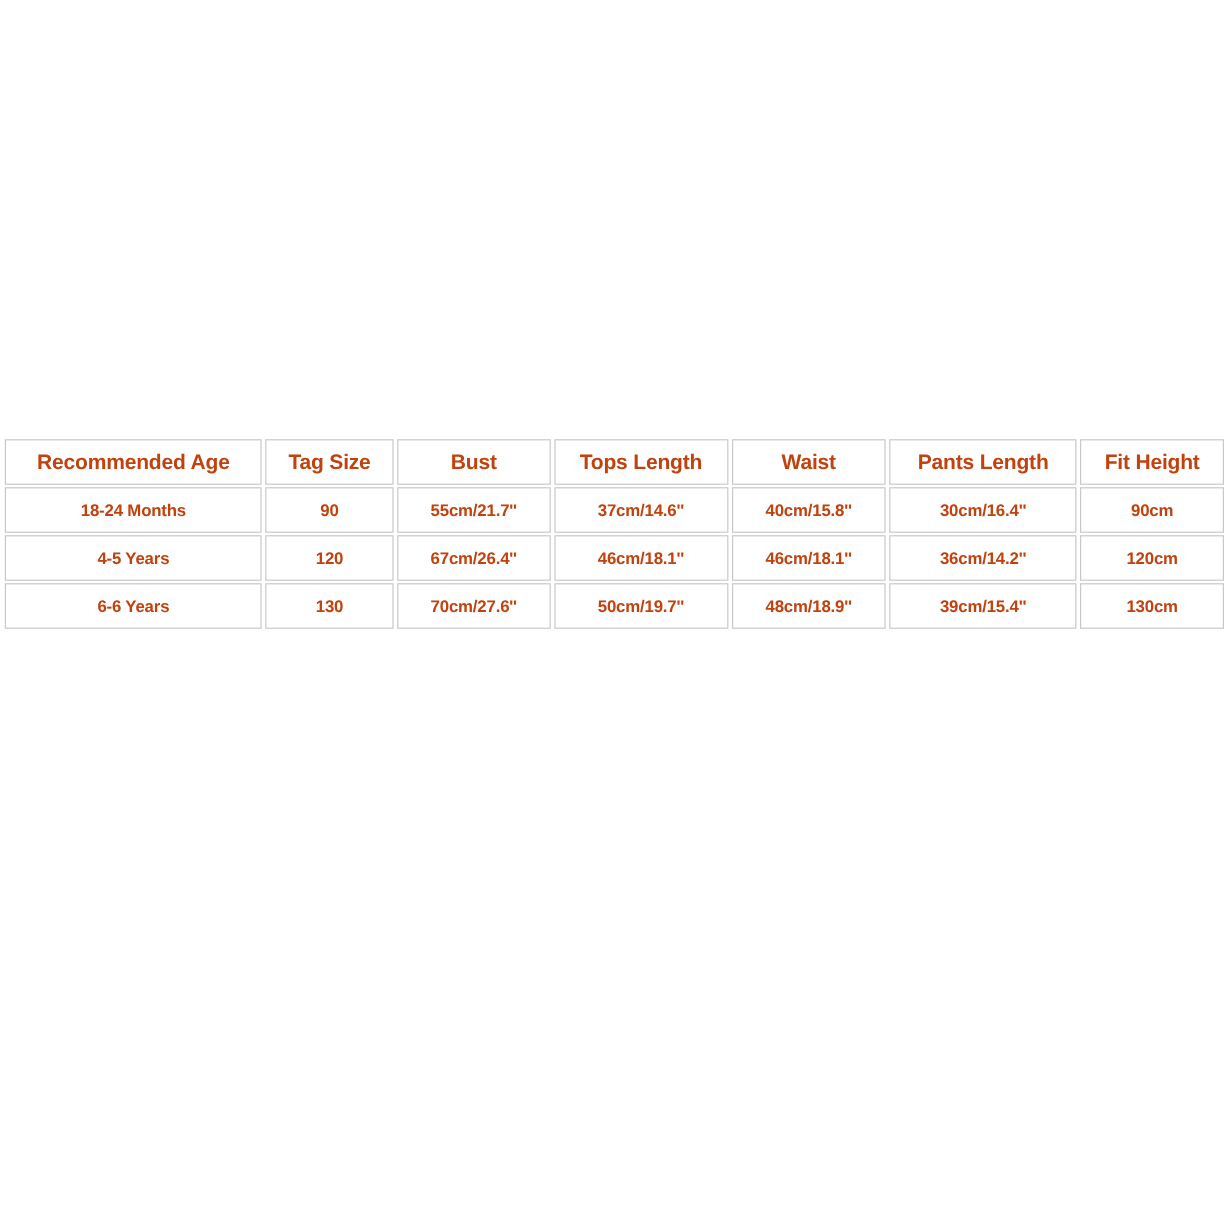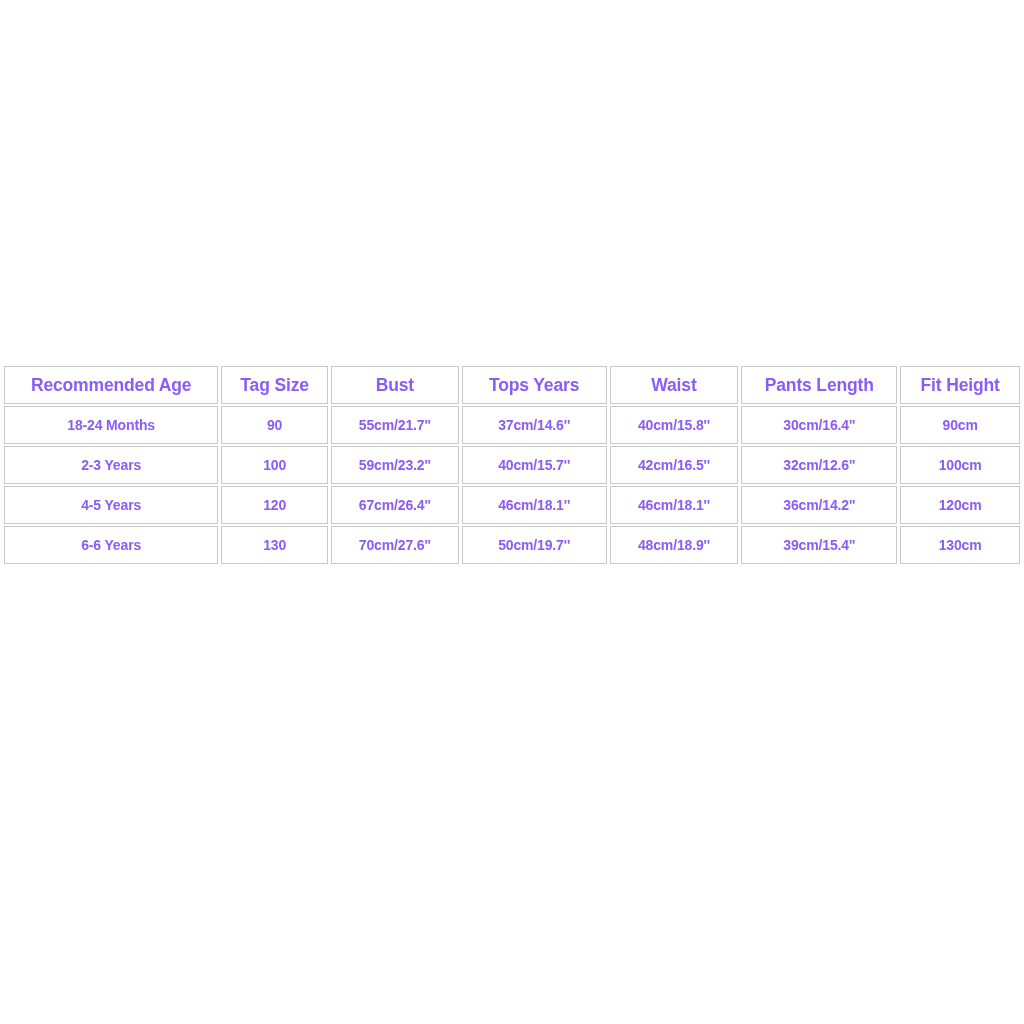--- a/index.html
+++ b/index.html
@@ -34,21 +34,21 @@
 
   table.size-table td,
   table.size-table th {
     background: #ffffff;
     border: 1px solid #c9c9c9;
     box-sizing: border-box;
     height: 38px;
     padding: 0 10px;
     text-align: center;
     vertical-align: middle;
-    color: #8b5cf6;
+    color: #c2410c;
     font-weight: bold;
     font-size: 17.5px;
     letter-spacing: -0.15px;
     white-space: nowrap;
     overflow: hidden;
   }
 
   table.size-table th {
     font-size: 17.5px;
   }
@@ -78,44 +78,35 @@
         <col class="c3">
       <col class="c4">
         <col class="c5">
         <col class="c6">
     </colgroup>
     <thead>
       <tr>
         <th>Recommended Age</th>
         <th>Tag Size</th>
         <th>Bust</th>
-        <th>Tops Years</th>
+        <th>Tops Length</th>
         <th>Waist</th>
         <th>Pants Length</th>
         <th>Fit Height</th>
       </tr>
     </thead>
     <tbody>
       <tr>
         <td class="cell-body">18-24 Months</td>
         <td class="cell-body">90</td>
         <td class="cell-body">55cm/21.7''</td>
         <td class="cell-body">37cm/14.6''</td>
         <td class="cell-body">40cm/15.8''</td>
         <td class="cell-body">30cm/16.4''</td>
         <td class="cell-body">90cm</td>
-      </tr>
-      <tr>
-        <td class="cell-body">2-3 Years</td>
-        <td class="cell-body">100</td>
-        <td class="cell-body">59cm/23.2''</td>
-        <td class="cell-body">40cm/15.7''</td>
-        <td class="cell-body">42cm/16.5''</td>
-        <td class="cell-body">32cm/12.6''</td>
-        <td class="cell-body">100cm</td>
       </tr>
       <tr>
         <td class="cell-body">4-5 Years</td>
         <td class="cell-body">120</td>
         <td class="cell-body">67cm/26.4''</td>
         <td class="cell-body">46cm/18.1''</td>
         <td class="cell-body">46cm/18.1''</td>
         <td class="cell-body">36cm/14.2''</td>
         <td class="cell-body">120cm</td>
       </tr>

